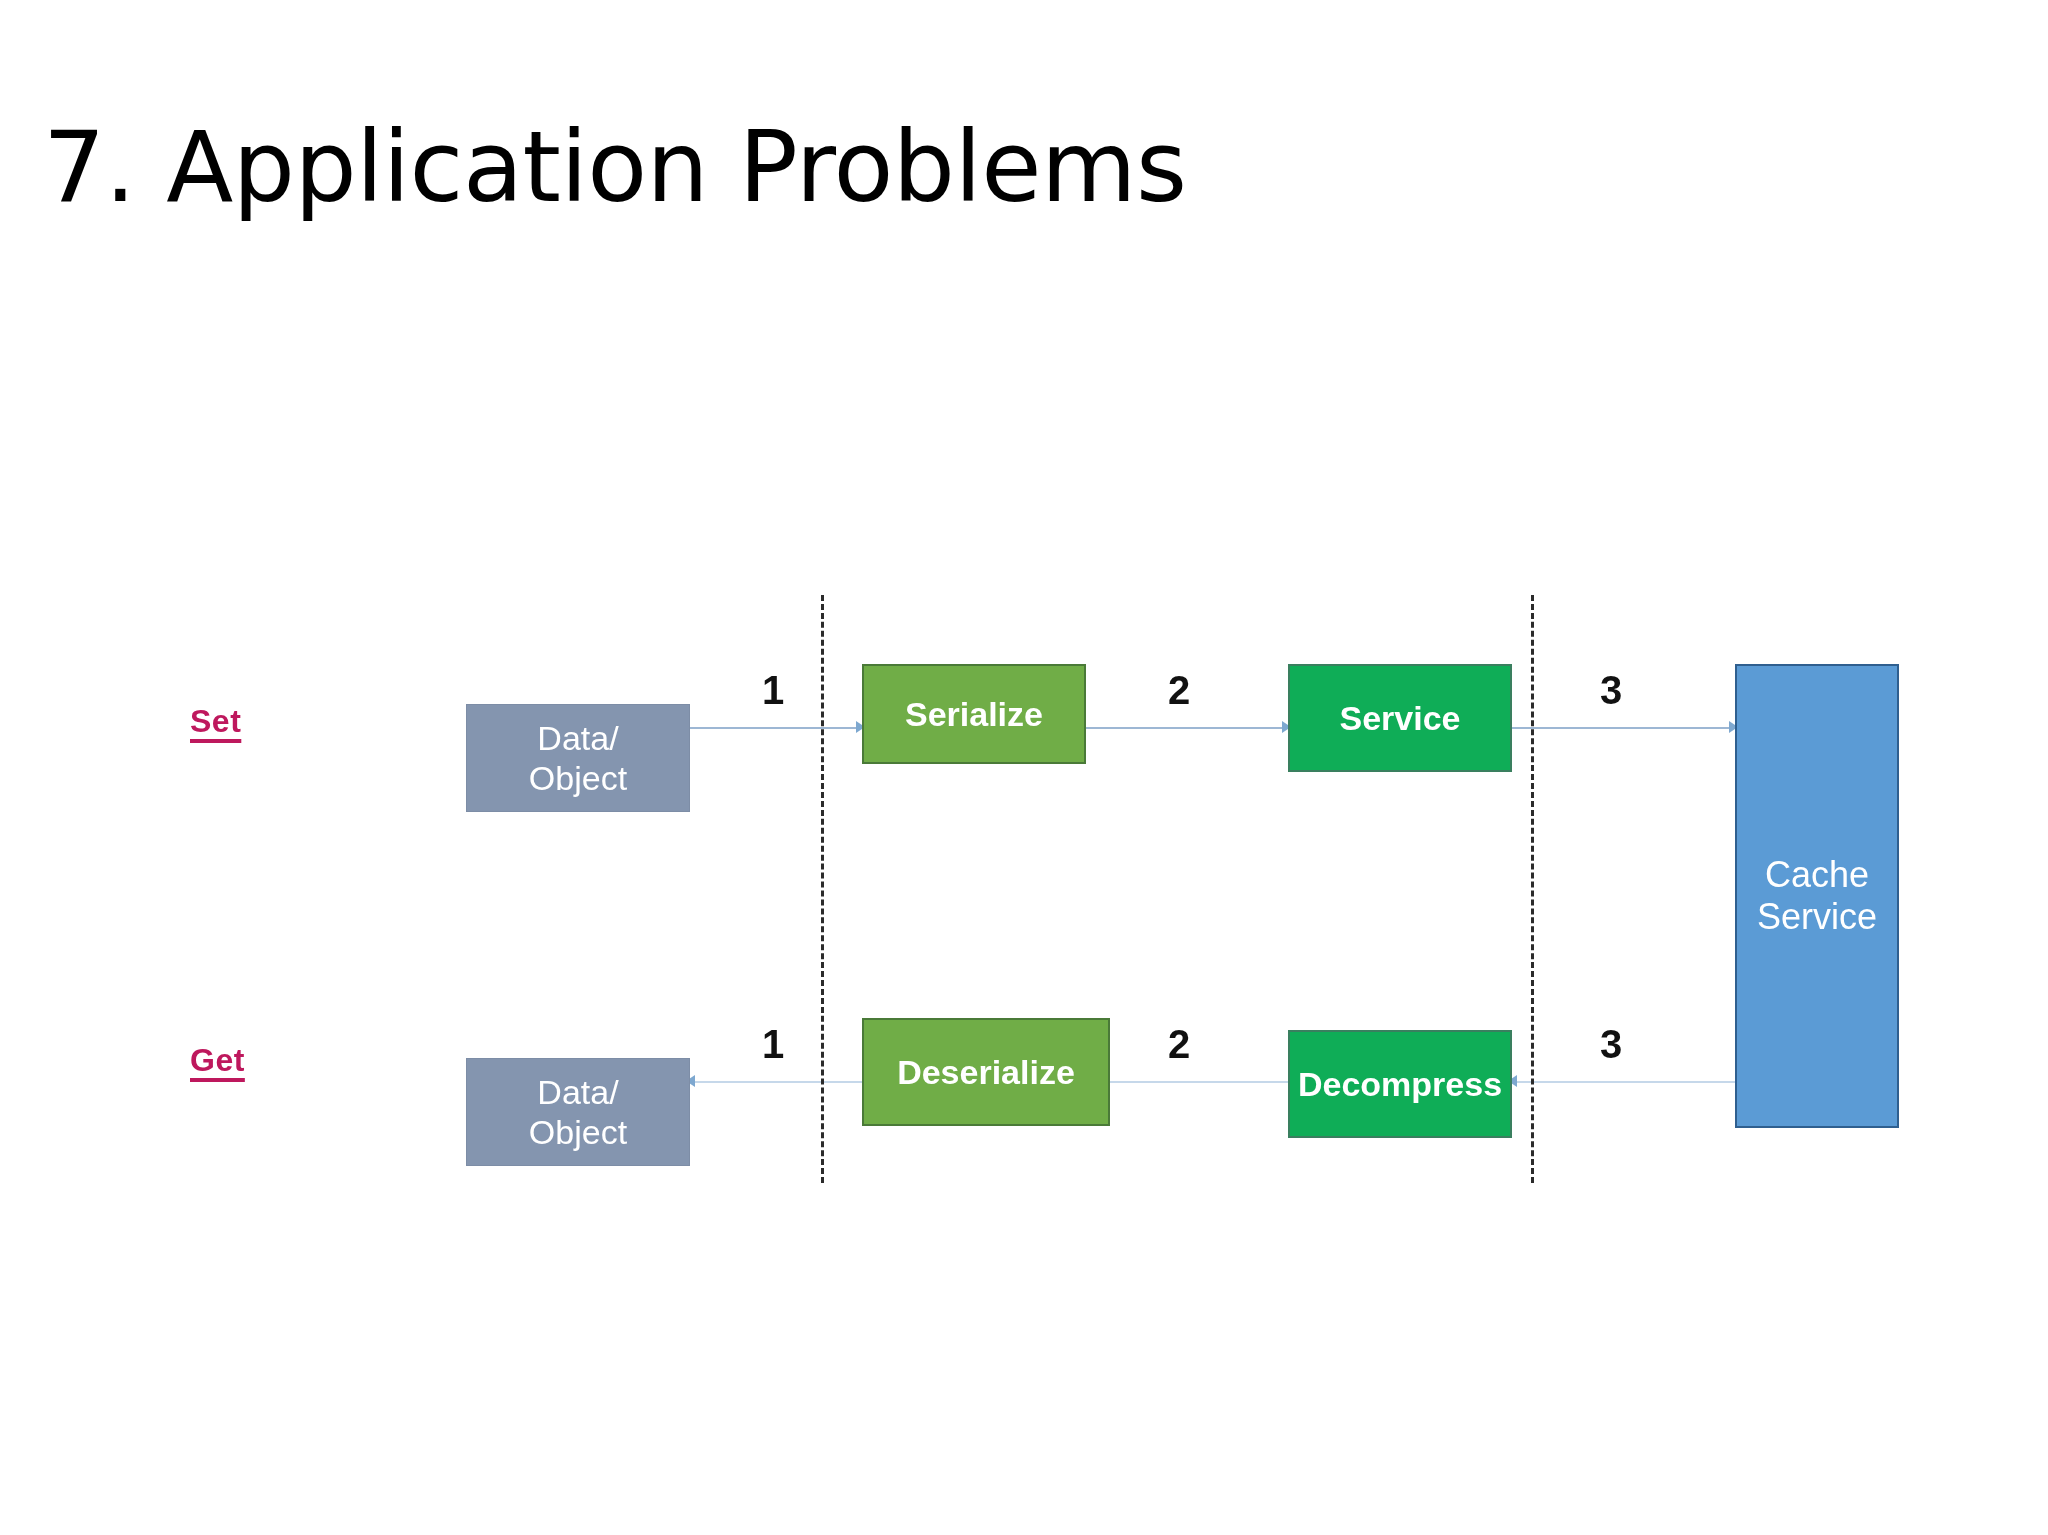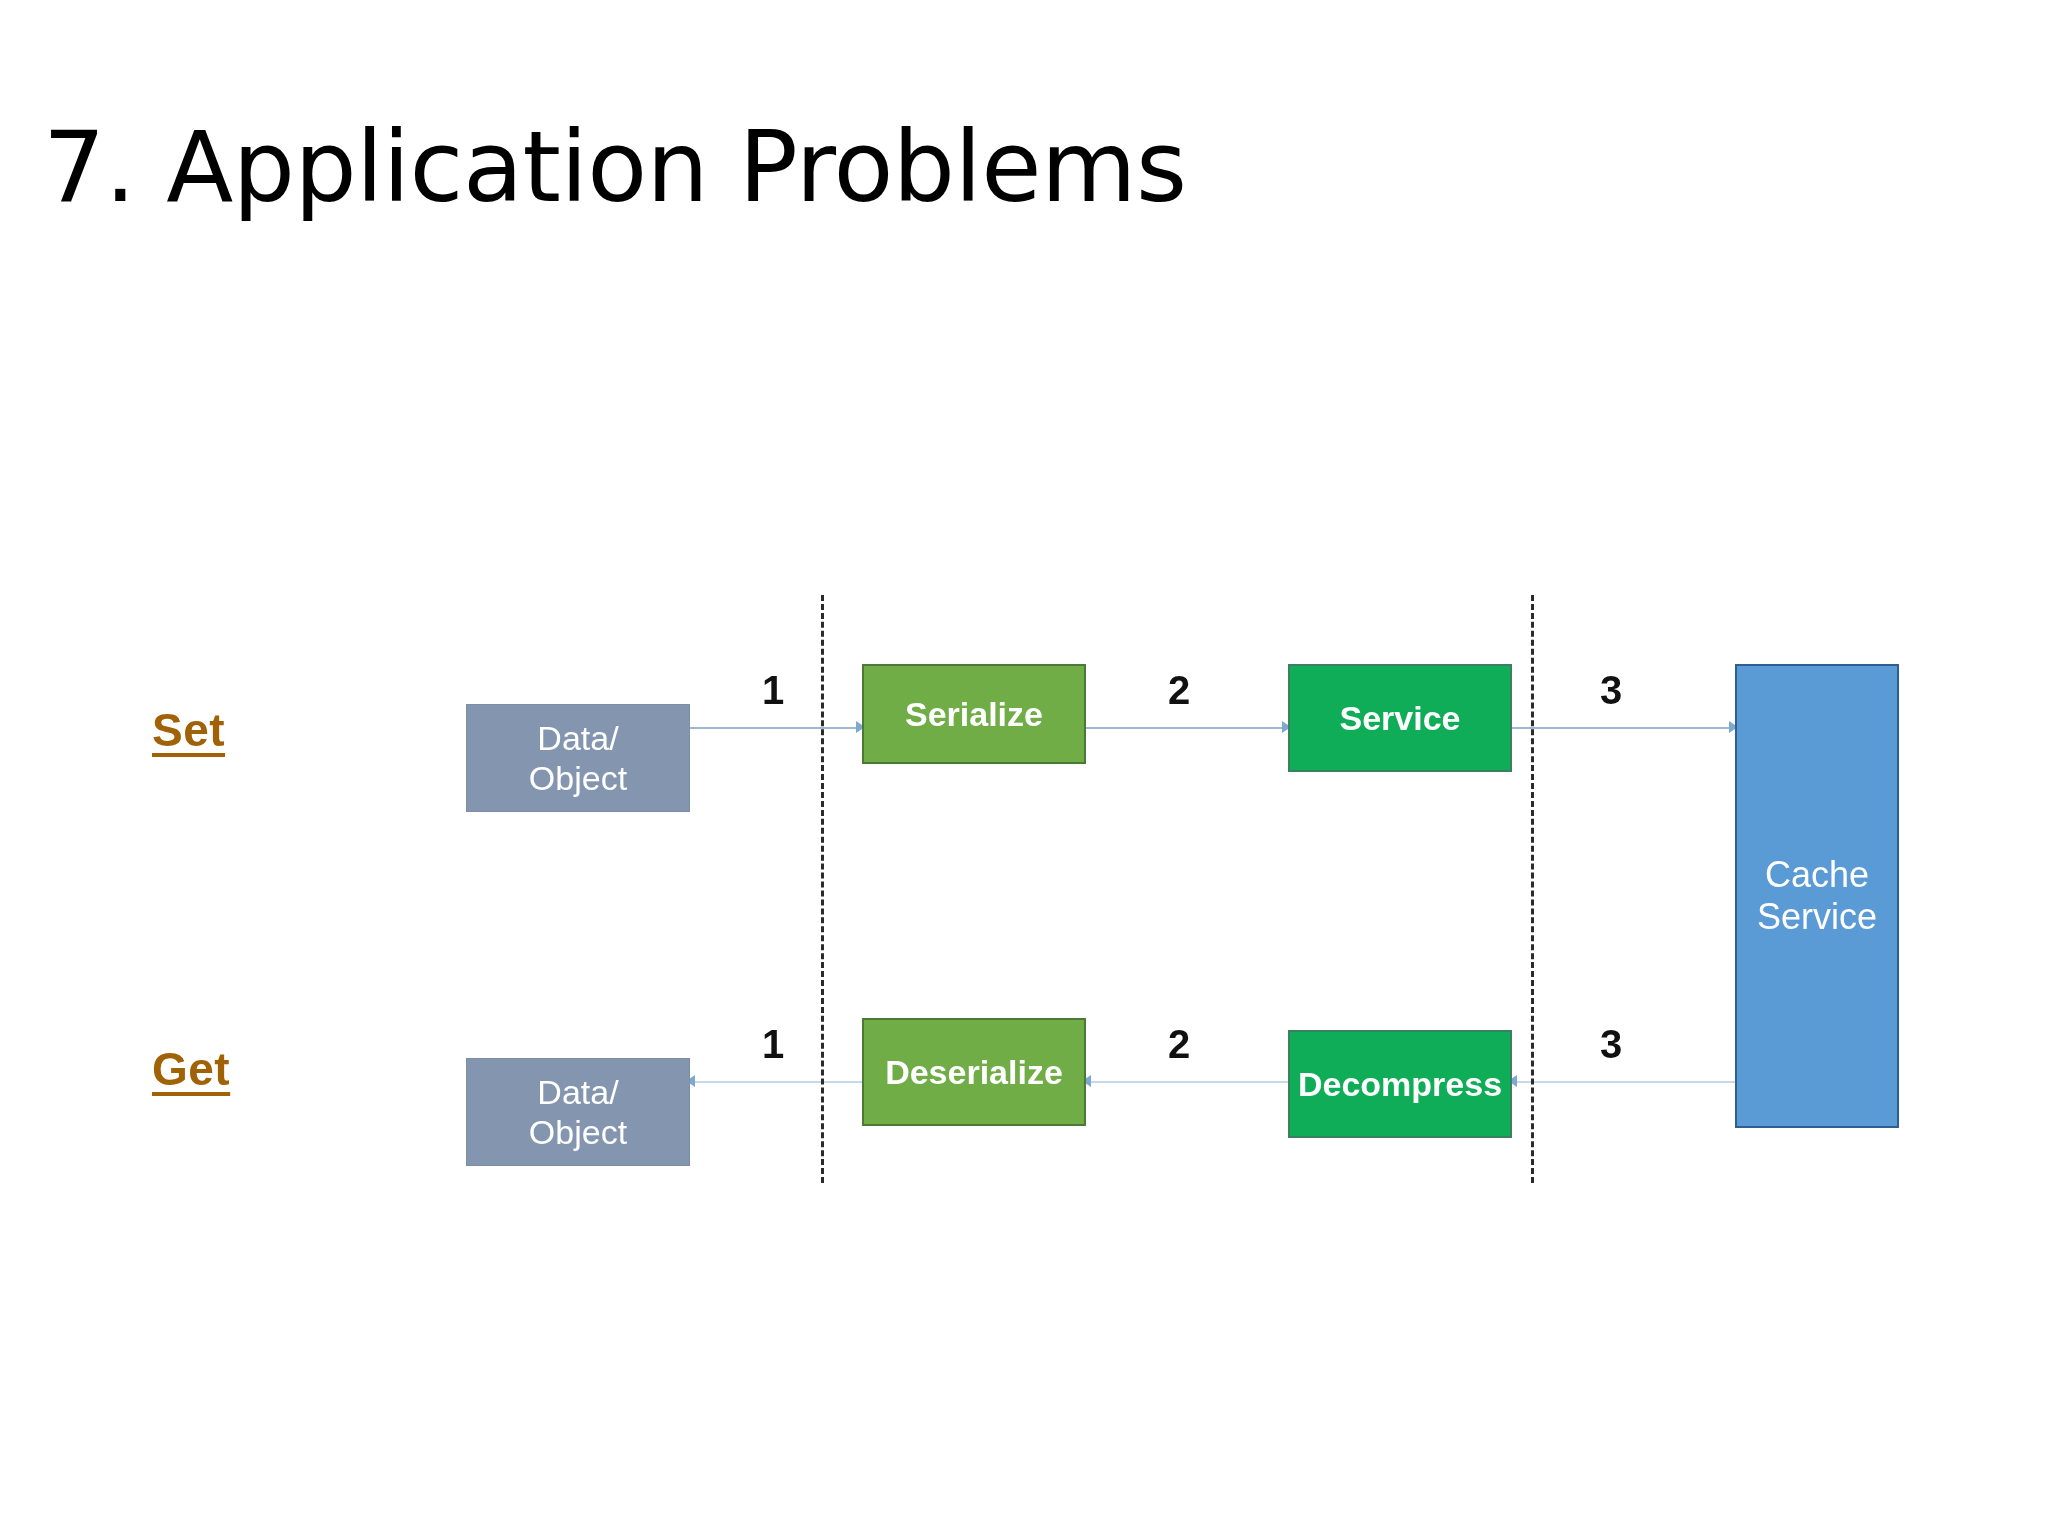--- a/index.html
+++ b/index.html
@@ -39,27 +39,28 @@
     left: 0;
     top: 0;
     width: 2048px;
     height: 1535px;
   }
 
   
   .row-label {
     position: absolute;
     font-family: "Liberation Sans", sans-serif;
-    font-size: 46px;
+    font-size: 32px;
     font-weight: 700;
-    color: #a16207;
+    color: #be185d;
     text-decoration: underline;
     text-underline-offset: 7px;
     text-decoration-thickness: 4px;
     letter-spacing: 0.5px;
+    margin-left: 38px;
   }
   .row-label.set { left: 152px; top: 703px; }
   .row-label.get { left: 152px; top: 1042px; }
 
   
   .node {
     position: absolute;
     box-sizing: border-box;
     display: flex;
     align-items: center;
@@ -96,21 +97,21 @@
     font-weight: 400;
   }
 
   
   #node-set-data      { left: 466px; top: 666px;  width: 224px; height: 108px; }
   #node-set-serialize { left: 862px; top: 664px;  width: 224px; height: 100px; }
   #node-set-compress  { left: 1288px;top: 664px;  width: 224px; height: 108px; }
 
   
   #node-get-data        { left: 466px; top: 1020px; width: 224px; height: 108px; }
-  #node-get-deserialize { left: 862px; top: 1018px; width: 224px; height: 108px; }
+  #node-get-deserialize { left: 862px; top: 1018px; width: 248px; height: 108px; }
   #node-get-decompress  { left: 1288px;top: 1018px; width: 224px; height: 108px; margin-top: 12px; }
 
   
   #node-cache { left: 1735px; top: 664px; width: 164px; height: 464px; }
 
   
   .conn {
     position: absolute;
     height: 2px;
     background: #9db7d4;

